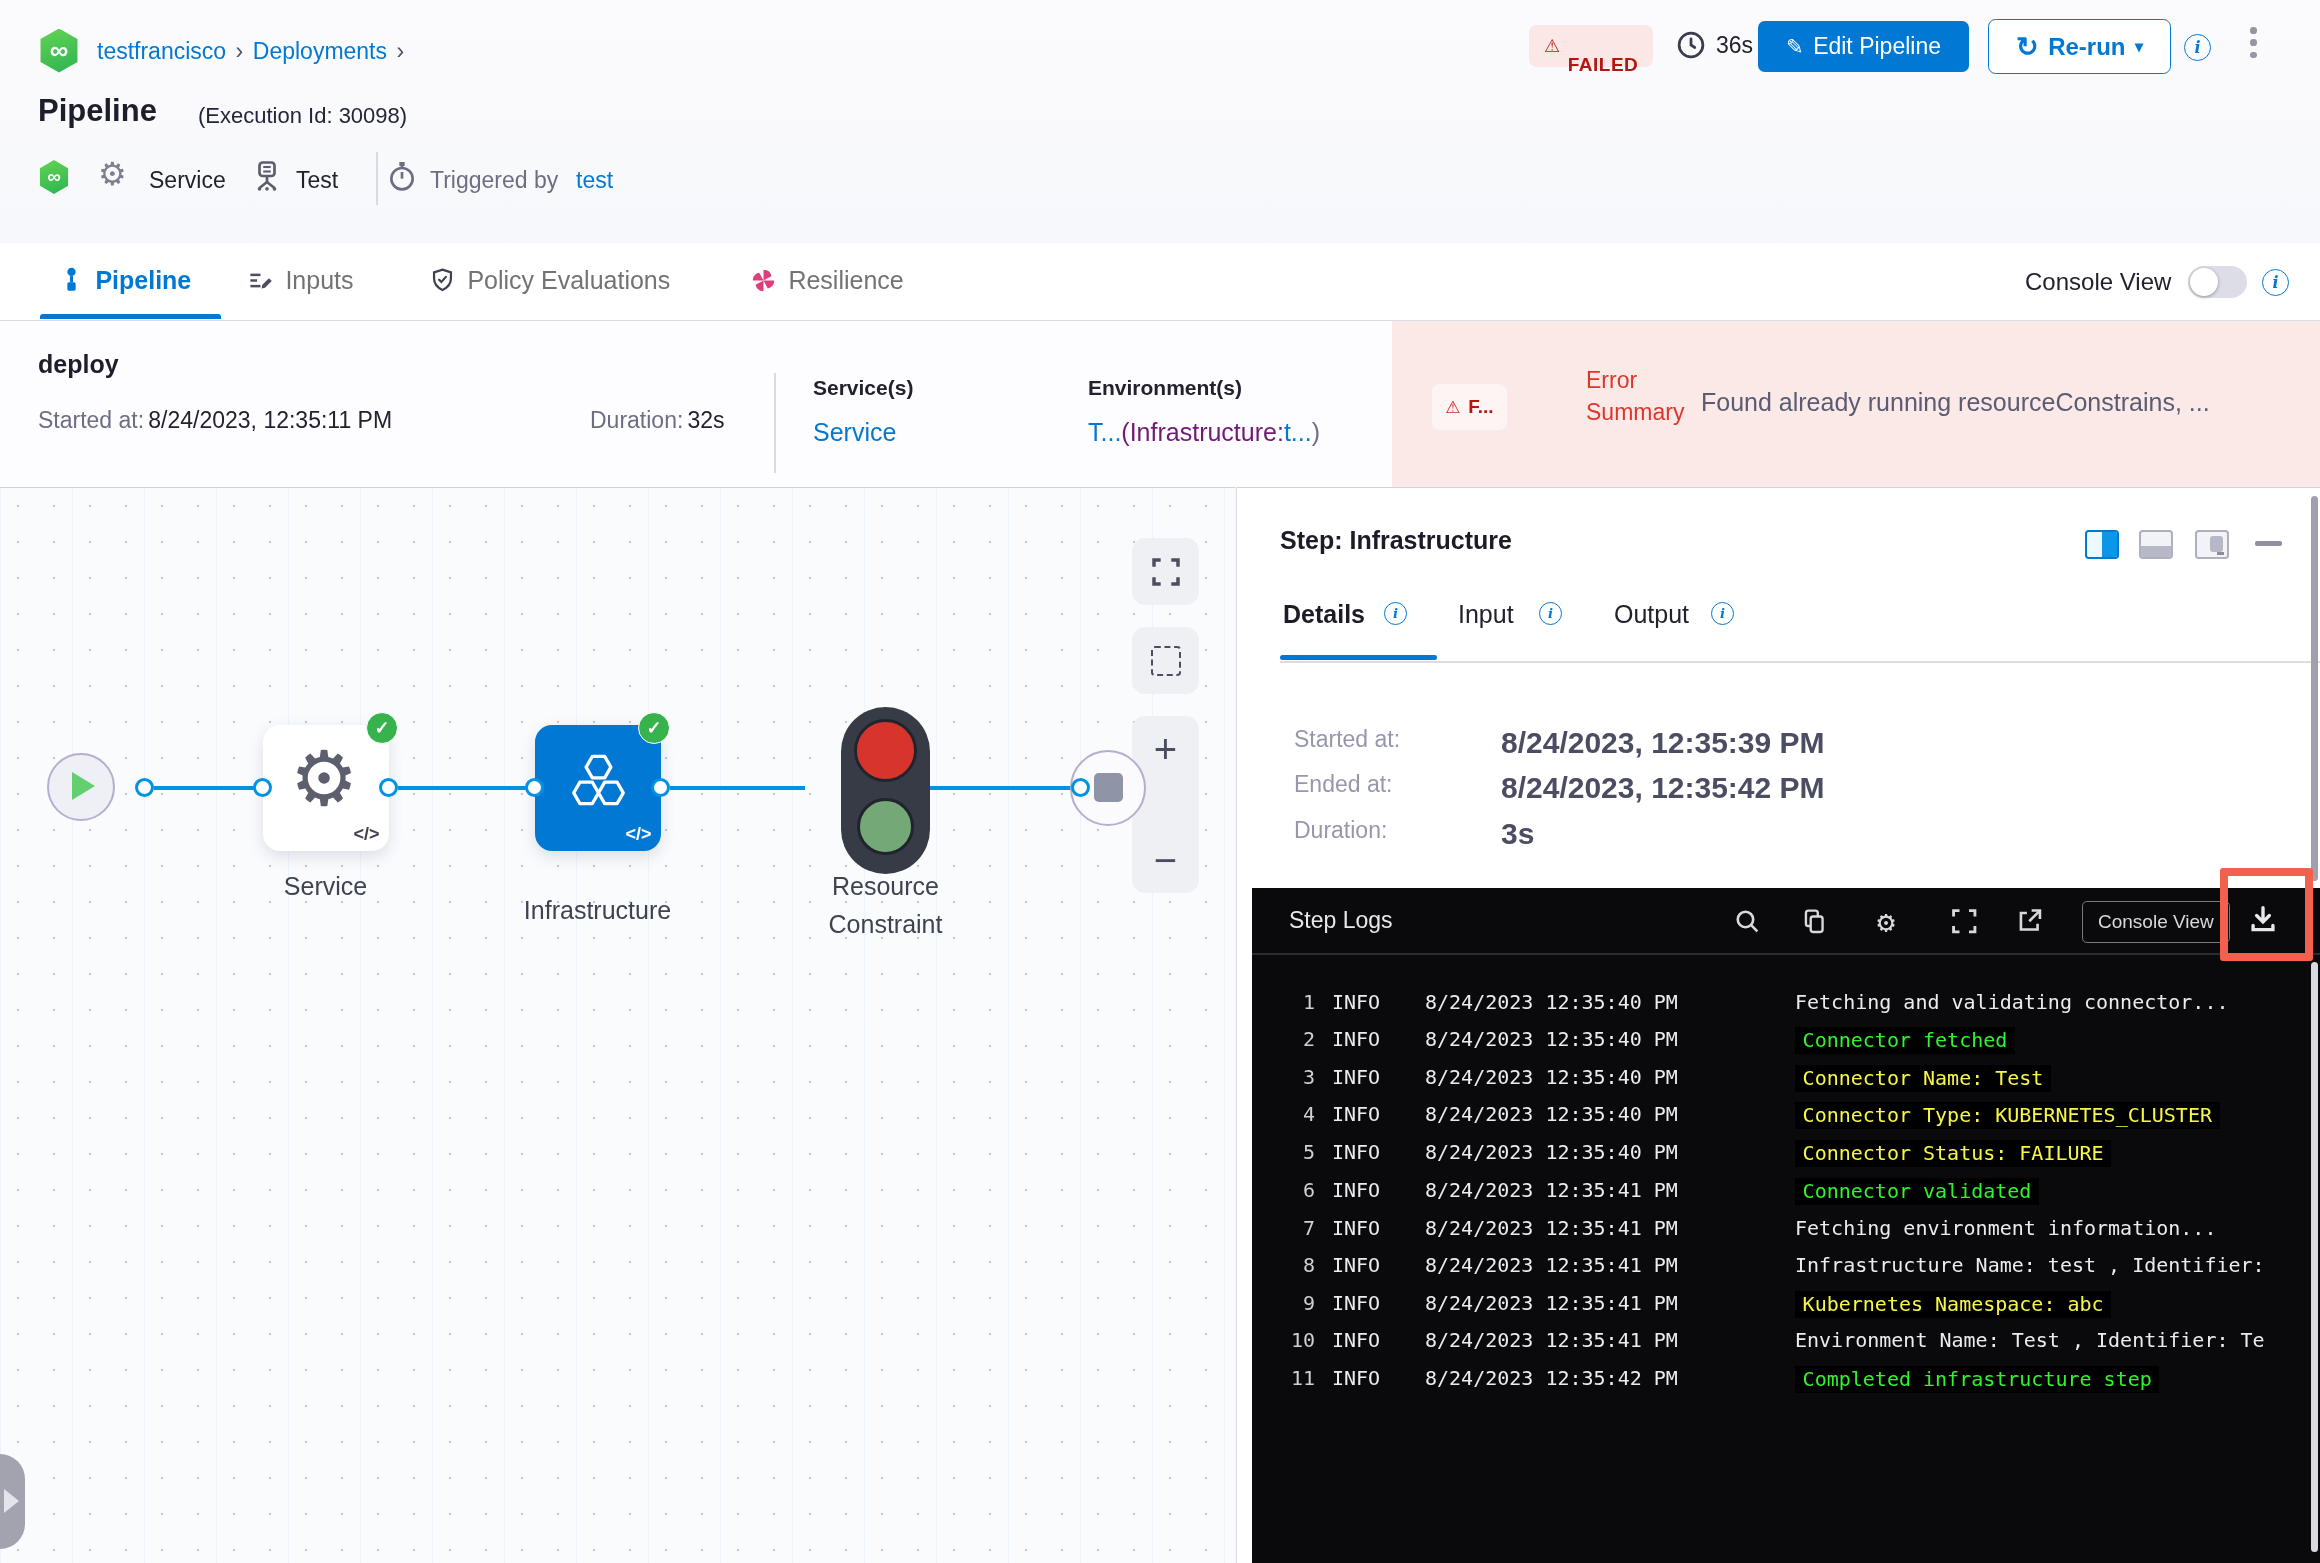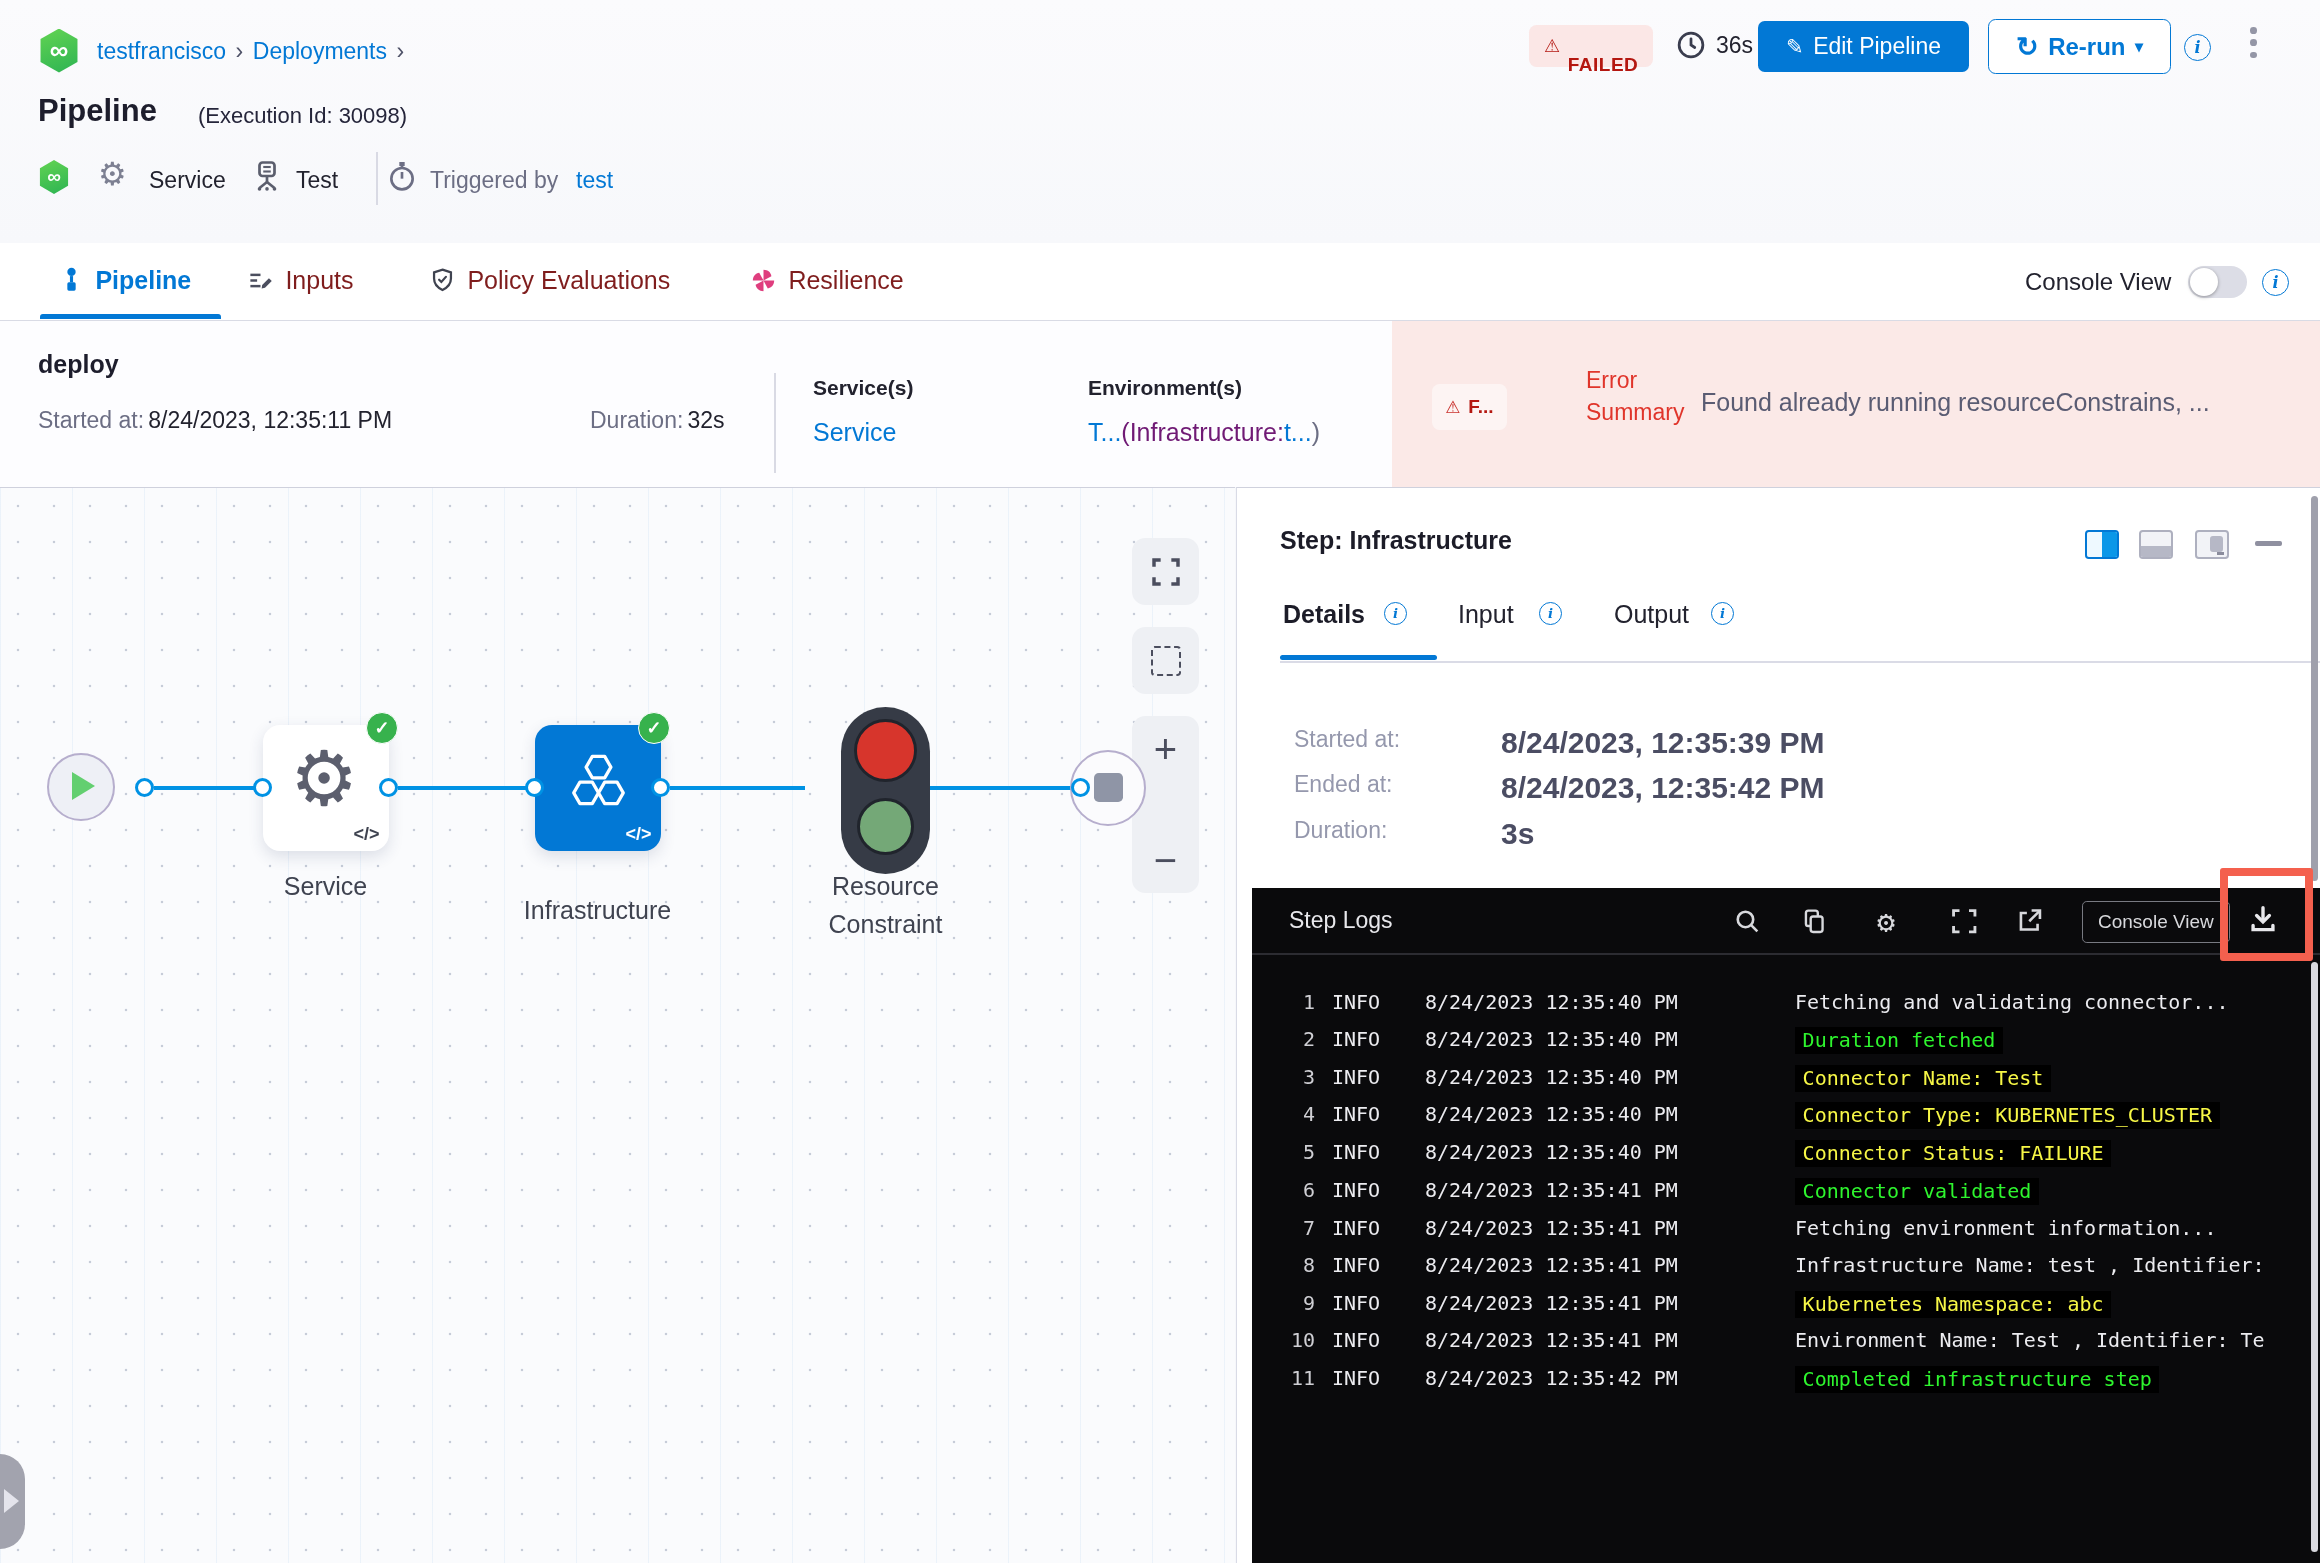--- a/index.html
+++ b/index.html
@@ -32,21 +32,21 @@
   .btn-outline { display:flex; align-items:center; justify-content:center; gap:9.5px; background:#fff;
     color:#0278d5; font-size:24px; font-weight:600; border:1.9px solid #0278d5; border-radius:7.6px; cursor:pointer; }
   .info-circle { display:inline-flex; align-items:center; justify-content:center; width:27px; height:27px;
     border:1.9px solid #0278d5; border-radius:50%; color:#0278d5; font-size:16px; font-weight:bold;
     font-family:"DejaVu Serif", serif; font-style:italic; }
   .kebab { display:flex; flex-direction:column; gap:5.7px; cursor:pointer; }
   .kebab i { width:6.7px; height:6.7px; border-radius:50%; background:#9496a6; }
 
   
   .tabbar { left:0; top:243px; width:2321px; height:78px; background:#fff; border-bottom:1.9px solid #d9dbe5; }
-  .tab { display:flex; align-items:center; gap:11.4px; font-size:25px; color:#7f1d1d; cursor:pointer; }
+  .tab { display:flex; align-items:center; gap:11.4px; font-size:25px; color:#737373; cursor:pointer; }
   .tab.active { color:#0278d5; font-weight:bold; }
   .tab-underline { background:#0278d5; height:4.8px; border-radius:2.9px 2.9px 0 0; }
   .toggle { width:59px; height:32px; border-radius:16px; background:#dcdde6; position:relative; cursor:pointer; }
   .toggle .knob { position:absolute; left:1.9px; top:1.9px; width:28.5px; height:28.5px; border-radius:50%;
     background:#fff; box-shadow:0 1px 3.8px rgba(0,0,0,.35); }
 
   
   .summary { left:0; top:321px; width:2321px; height:166px; background:#fdfdff; }
   .summary .pink { position:absolute; left:1392px; top:0; width:928px; height:166px; background:#fbe9e7; }
   .sum-muted { font-size:23px; color:#6c6e84; }
@@ -424,21 +424,21 @@
       <div class="log-row" style="top:94px">
           <span class="ln">1</span>
           <span class="lv">INFO</span>
           <span class="lt">8/24/2023 12:35:40 PM</span>
           <span class="lm c-white">Fetching and validating connector...</span>
         </div>
       <div class="log-row" style="top:131px">
           <span class="ln">2</span>
           <span class="lv">INFO</span>
           <span class="lt">8/24/2023 12:35:40 PM</span>
-          <span class="lm c-green">Duration fetched</span>
+          <span class="lm c-green">Connector fetched</span>
         </div>
       <div class="log-row" style="top:169px">
           <span class="ln">3</span>
           <span class="lv">INFO</span>
           <span class="lt">8/24/2023 12:35:40 PM</span>
           <span class="lm c-yellow">Connector Name: Test</span>
         </div>
       <div class="log-row" style="top:206px">
           <span class="ln">4</span>
           <span class="lv">INFO</span>

